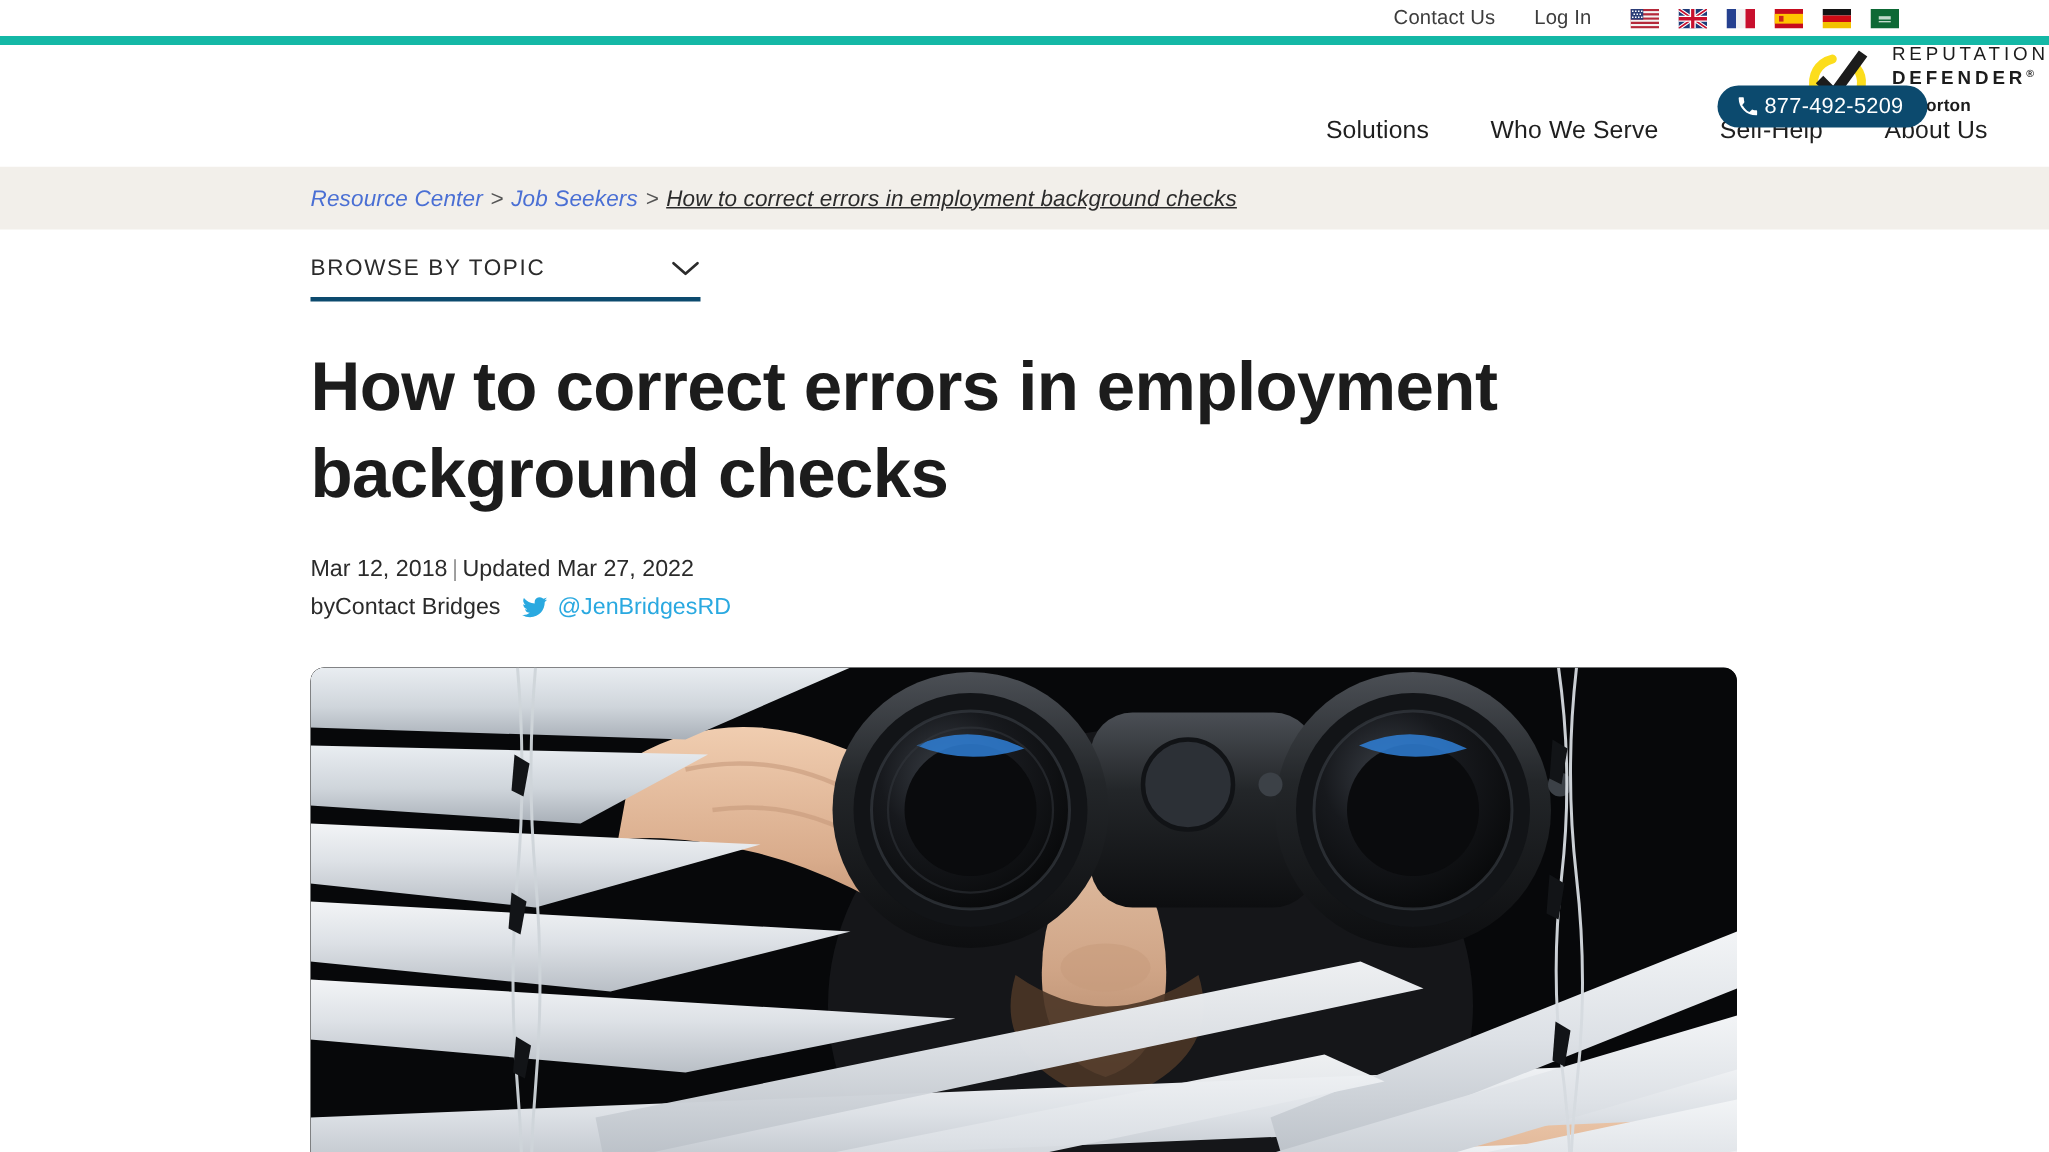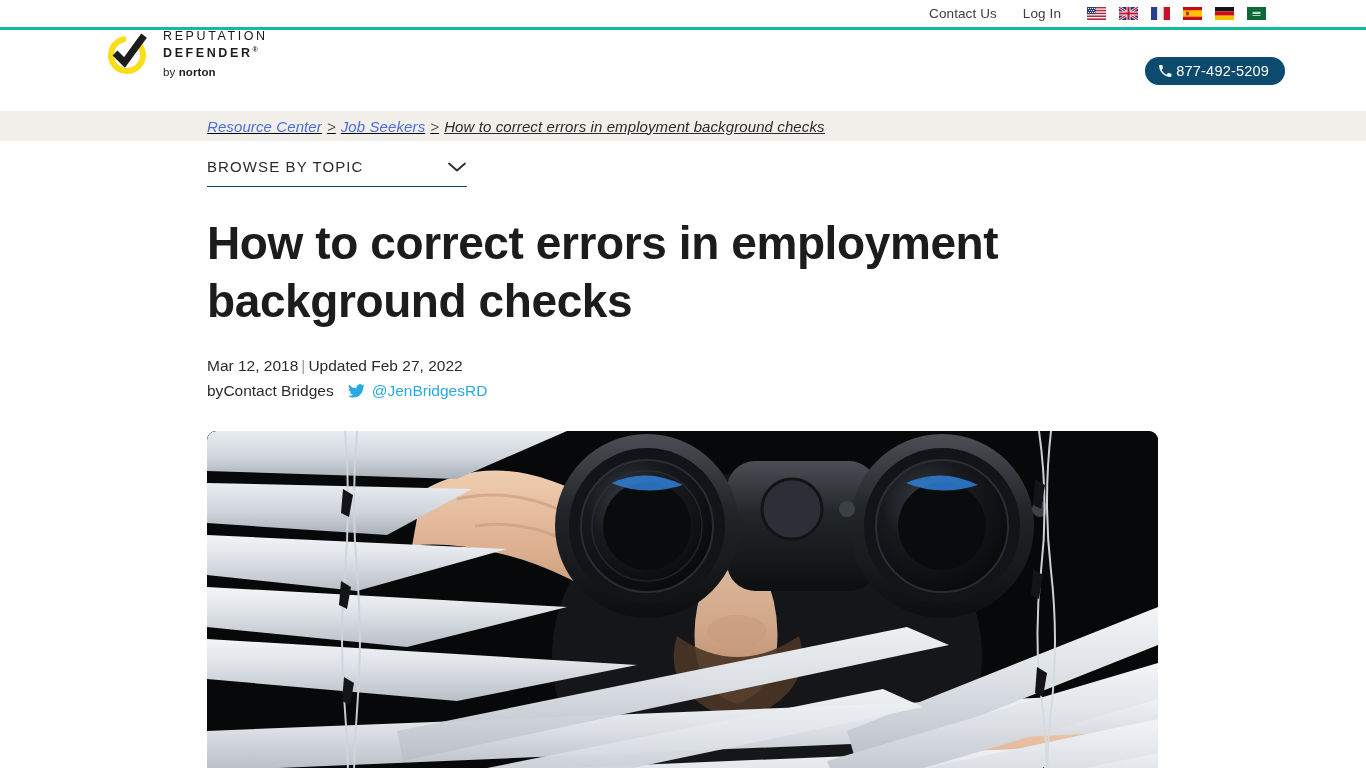--- a/index.html
+++ b/index.html
@@ -9,21 +9,21 @@
     overflow: hidden;
     background: #ffffff;
     font-family: "Liberation Sans", sans-serif;
     -webkit-font-smoothing: antialiased;
   }
 
   
   .topbar {
     height: 30px;
     background: #ffffff;
-    border-bottom: 3px solid #14b8a6;
+    border-bottom: 6px solid #14b8a6;
     display: flex;
     align-items: center;
     justify-content: flex-end;
     padding-right: 100px;
   }
   .topbar-link {
     font-size: 13.5px;
     color: #3d3d3d;
     text-decoration: none;
     margin-left: 26px;
@@ -37,22 +37,23 @@
     display: block;
     border: 0;
   }
   .flag:first-child { margin-left: 0; }
 
   
   .header {
     height: 81px;
     background: #ffffff;
     display: flex;
-    align-items: flex-start;
+    align-items: flex-end;
     position: relative;
+    flex-direction: column;
   }
   .logo {
     display: flex;
     align-items: center;
     margin-left: 104px;
     text-decoration: none;
   }
   .logo-mark { width: 48px; height: 48px; display: block; flex: 0 0 48px; }
   .logo-text { margin-left: 11px; line-height: 1; }
   .logo-line1 {
@@ -109,44 +110,43 @@
     text-decoration: none;
     font-size: 14.5px;
     font-weight: 500;
     letter-spacing: .2px;
   }
   .phone-btn svg { margin-right: 4px; display: block; }
 
   
   .crumbband {
     background: #f2efea;
-    height: 30px;
-    display: flex;
-    align-items: center;
-    text-decoration: underline;
+    height: 42px;
+    display: flex;
+    align-items: center;
   }
   .crumbs {
     margin-left: 207px;
     font-size: 15px;
     font-style: italic;
     color: #3a3a3a;
     white-space: nowrap;
     letter-spacing: .1px;
   }
   .crumb-link { color: #4a6fd4; text-decoration: none; }
   .crumb-sep { color: #555; margin: 0 5px; font-style: italic; }
   .crumb-current { color: #2b2b2b; text-decoration: underline; }
 
   
   .page { padding-left: 207px; padding-right: 207px; }
 
   .browse {
     width: 260px;
     margin-top: 17px;
-    border-bottom: 1px solid #0c4a6e;
+    border-bottom: 3px solid #0c4a6e;
     padding-bottom: 11px;
     display: flex;
     align-items: center;
     justify-content: space-between;
     cursor: pointer;
   }
   .browse-label {
     font-size: 15px;
     letter-spacing: 1.1px;
     color: #2b2b2b;
@@ -269,20 +269,26 @@
       <circle cx="23" cy="25" r="16" fill="none" stroke="#fcdd1c" stroke-width="6" stroke-linecap="round" stroke-dasharray="82 40" transform="rotate(-38 23 25)"></circle>
       <path d="M13.5 25.5 L20.5 32.5 L38 8.5" fill="none" stroke="#1c1c1c" stroke-width="7" stroke-linecap="square" stroke-linejoin="miter"></path>
     </svg>
     <span class="logo-text">
       <span class="logo-line1">REPUTATION</span>
       <span class="logo-line2"><span>DEFENDER</span><sup>®</sup></span>
       <span class="logo-line3"><span>by </span><b>norton</b></span>
     </span>
   </a>
 
+  <nav class="mainnav">
+    <a class="nav-item" href="#">Solutions</a>
+    <a class="nav-item" href="#">Who We Serve</a>
+    <a class="nav-item" href="#">Self-Help</a>
+    <a class="nav-item" href="#">About Us</a>
+  </nav>
 
   <a class="phone-btn" href="#">
     <svg width="14" height="14" viewBox="0 0 24 24" fill="#ffffff">
       <path d="M6.6 10.8c1.7 3.3 4.3 5.9 7.6 7.6l2.5-2.5c.3-.3.8-.4 1.2-.3 1.2.4 2.6.6 4 .6.6 0 1.1.5 1.1 1.1V21c0 .6-.5 1.1-1.1 1.1C10.6 22.1 1.9 13.4 1.9 2.6 1.9 2 2.4 1.5 3 1.5h3.7c.6 0 1.1.5 1.1 1.1 0 1.4.2 2.8.6 4 .1.4 0 .9-.3 1.2l-2.5 3z"></path>
     </svg>
     <span>877-492-5209</span>
   </a>
 </div>
 
 <div class="crumbband">
@@ -296,21 +302,21 @@
   <div class="browse">
     <span class="browse-label">BROWSE BY TOPIC</span>
     <svg width="20" height="12" viewBox="0 0 20 12">
       <path d="M2 2.5 L10 9.5 L18 2.5" fill="none" stroke="#2b2b2b" stroke-width="1.8" stroke-linecap="round" stroke-linejoin="round"></path>
     </svg>
   </div>
 
   <h1 class="article-title">How to correct errors in employment background checks</h1>
 
   <div class="meta">
-    <div><span>Mar 12, 2018</span><span class="meta-sep">|</span><span>Updated Feb 27, 2022</span></div>
+    <div><span>Mar 12, 2018</span><span class="meta-sep">|</span><span>Updated Mar 27, 2022</span></div>
     <div class="byline">
       <span>by </span>
         <span>Contact Bridges</span>
       <svg class="twitter-bird" width="17" height="14" viewBox="0 0 24 20" fill="#2aa9e0">
         <path d="M24 2.4c-.9.4-1.8.7-2.8.8 1-.6 1.8-1.6 2.2-2.7-1 .6-2 1-3.1 1.2A4.9 4.9 0 0 0 11.9 5c0 .4 0 .8.1 1.1A13.9 13.9 0 0 1 1.7.9a4.9 4.9 0 0 0 1.5 6.5c-.8 0-1.6-.2-2.2-.6v.1c0 2.3 1.7 4.3 3.9 4.7-.4.1-.9.2-1.3.2-.3 0-.6 0-.9-.1a4.9 4.9 0 0 0 4.6 3.4A9.9 9.9 0 0 1 0 17.1a13.9 13.9 0 0 0 7.5 2.2c9.1 0 14-7.5 14-14v-.6c1-.7 1.8-1.6 2.5-2.6z"></path>
       </svg>
       <a class="twitter-handle" href="#">@JenBridgesRD</a>
     </div>
   </div>
 

